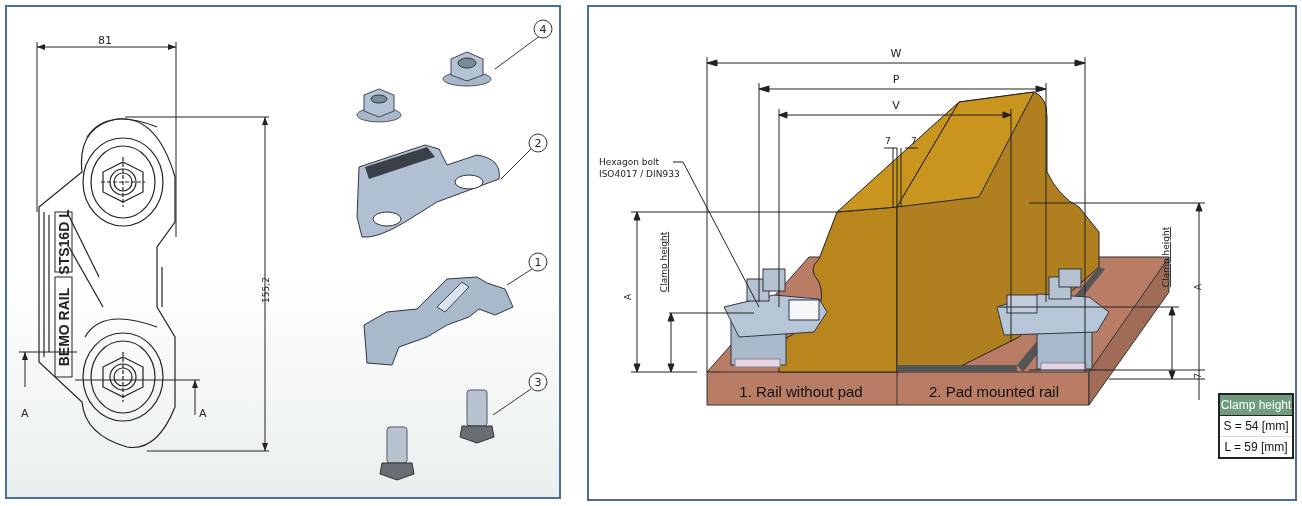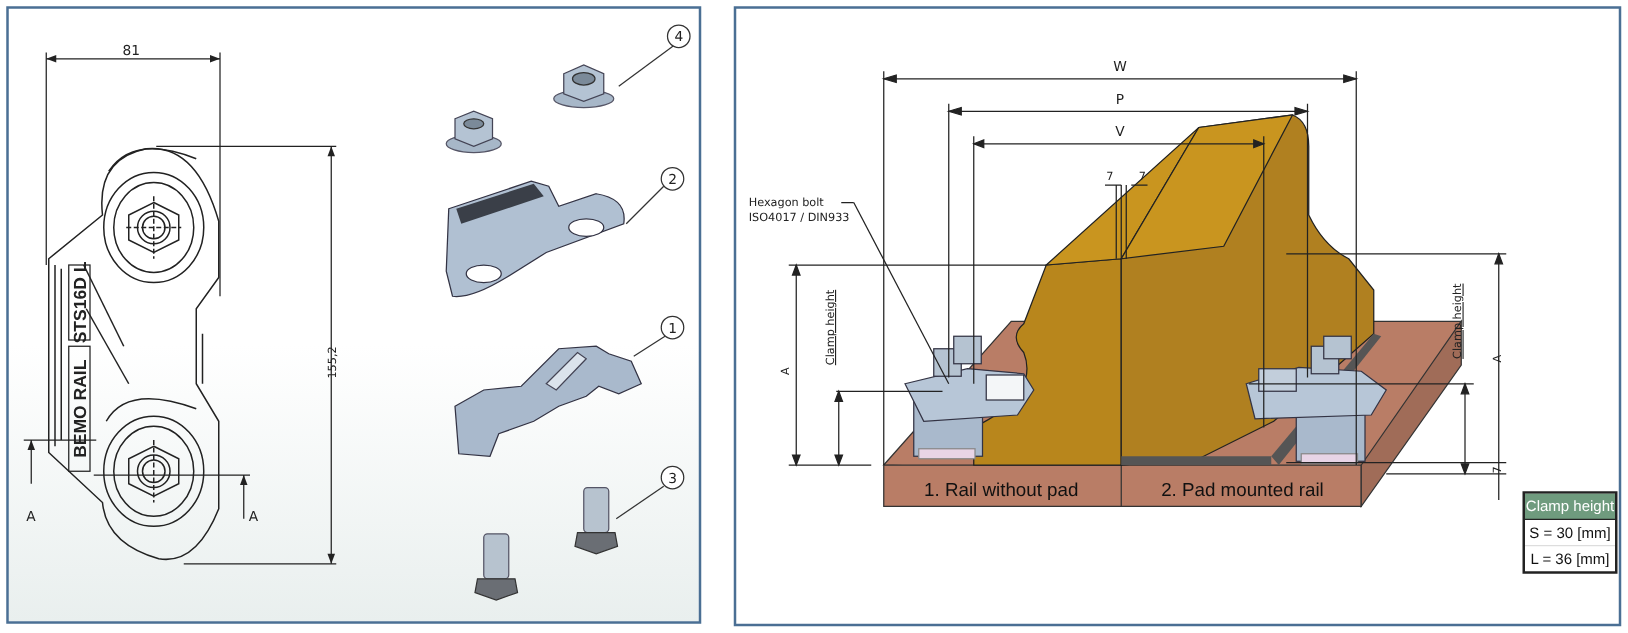--- a/index.html
+++ b/index.html
@@ -243,15 +243,15 @@
       <polygon points="583,372 580,364 586,364" fill="#222"></polygon>
       <text class="narrow" stroke="none" x="0" y="0" transform="translate(612,280) rotate(-90)" text-anchor="middle">A</text>
       <text class="narrow" stroke="none" x="0" y="0" transform="translate(580,250) rotate(-90)" text-anchor="middle" text-decoration="underline">Clamp height</text>
       <text class="narrow" stroke="none" x="0" y="0" transform="translate(612,369) rotate(-90)" text-anchor="middle">7</text>
     </g>
   </svg>
 </div>
 
 <div id="legend">
   <div class="hdr">Clamp height</div>
-  <div class="row">S = 30 [mm]</div>
-  <div class="row">L = 36 [mm]</div>
+  <div class="row">S = 54 [mm]</div>
+  <div class="row">L = 59 [mm]</div>
 </div>
 
 </body></html>

